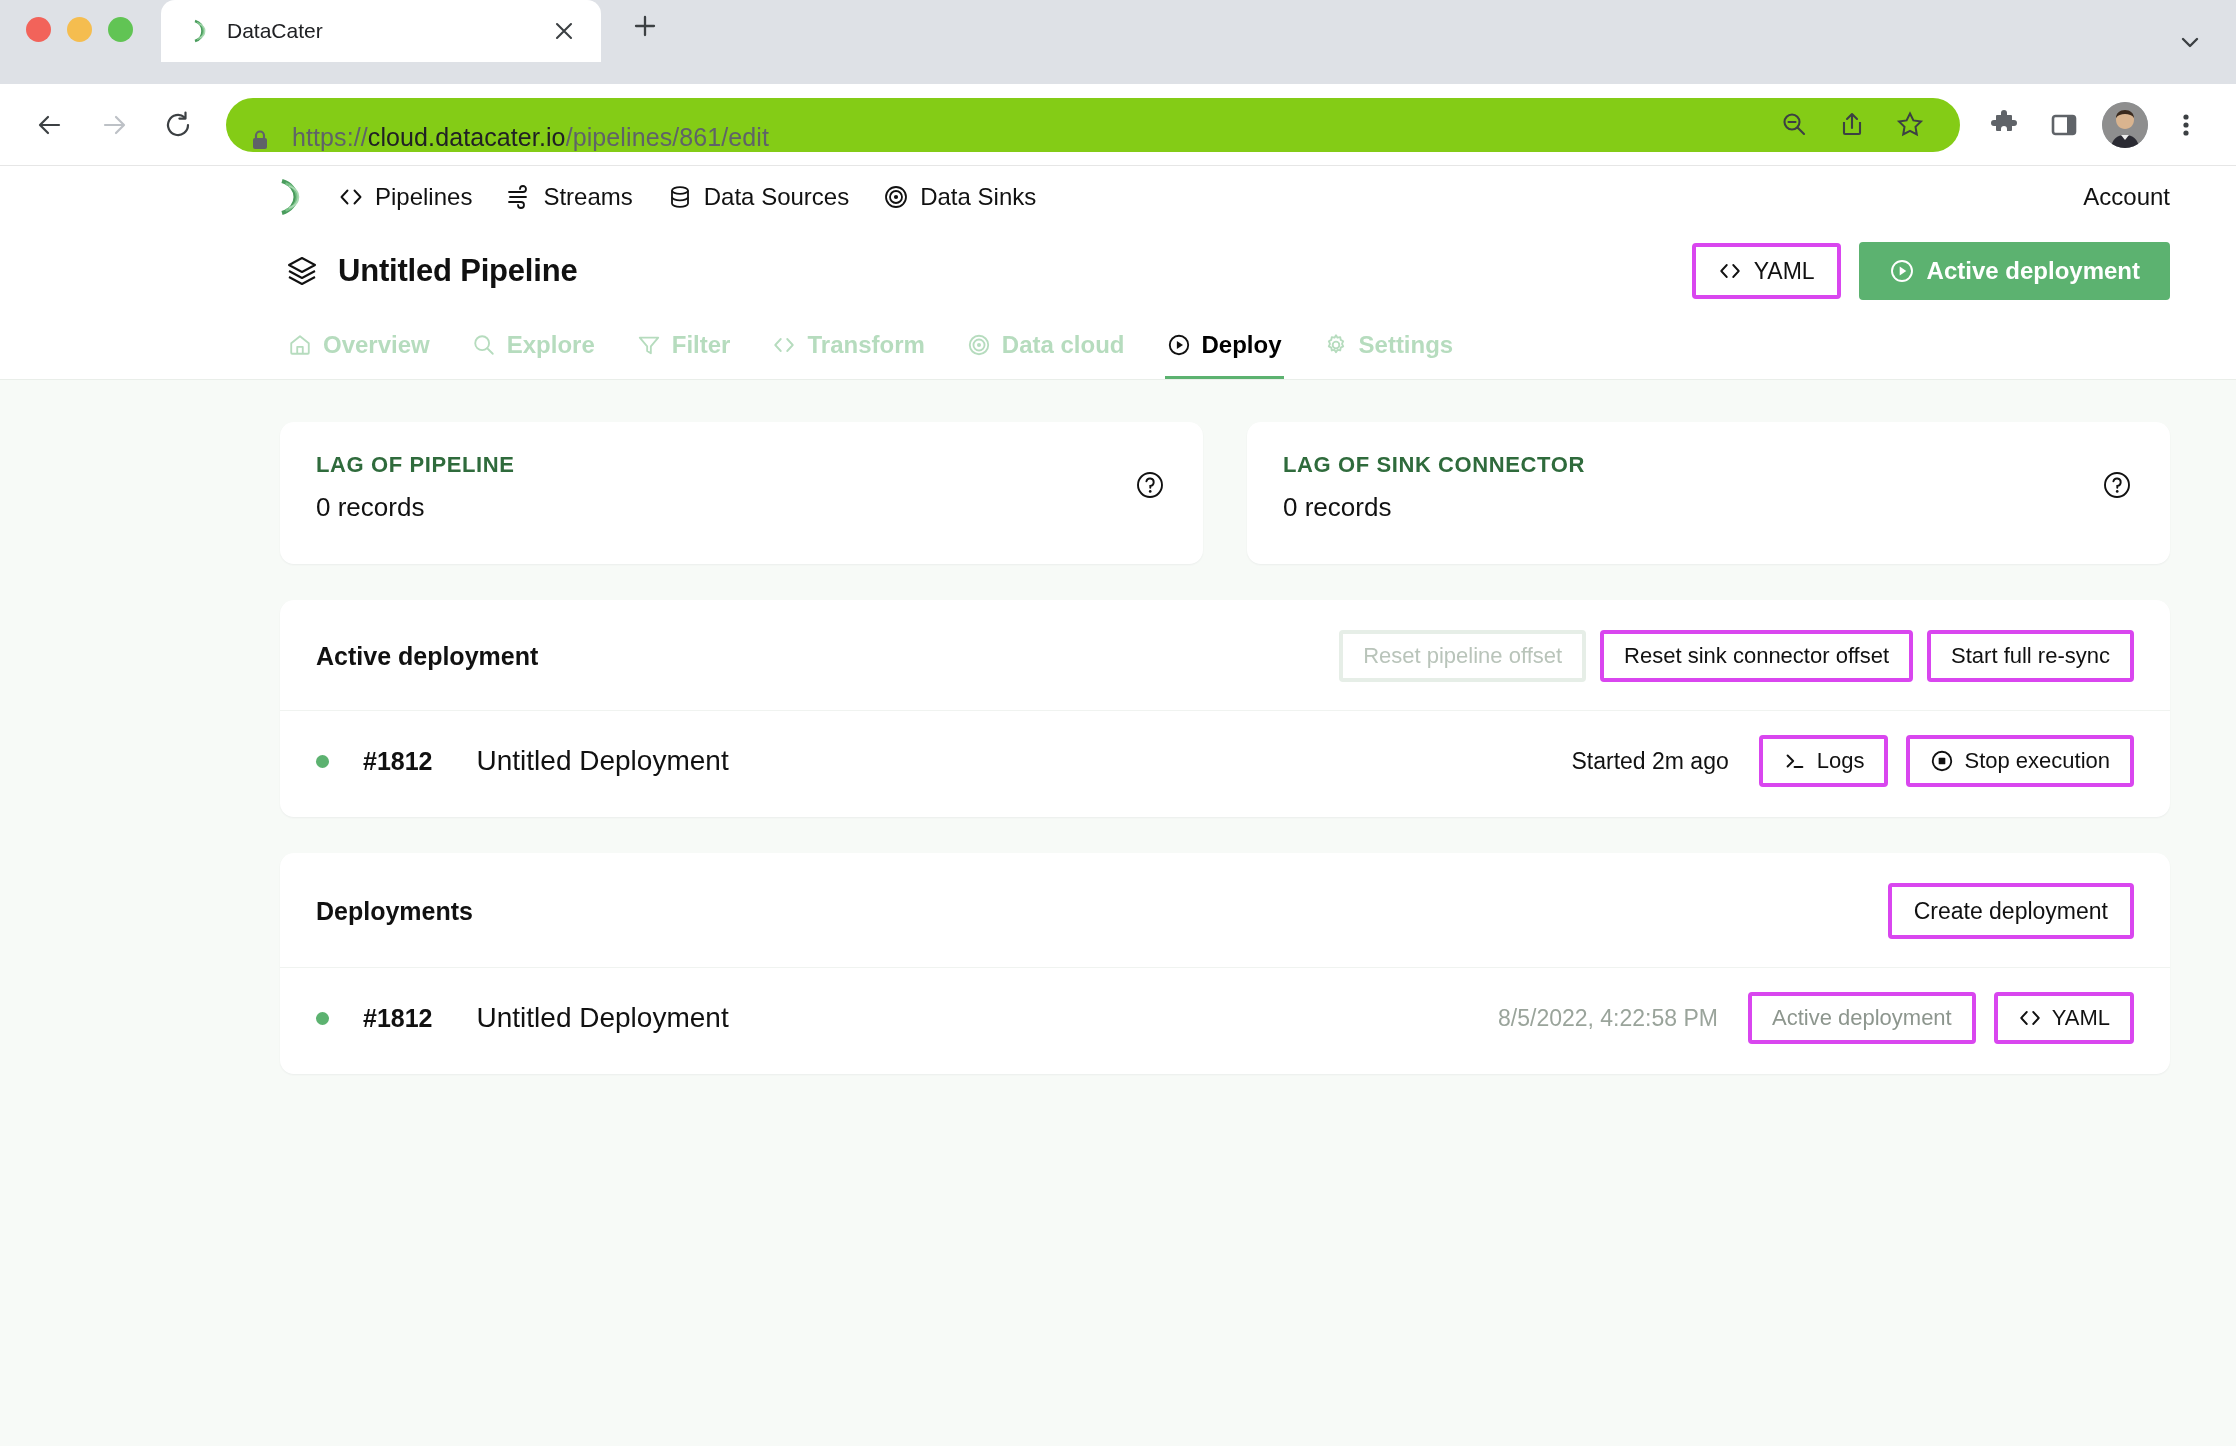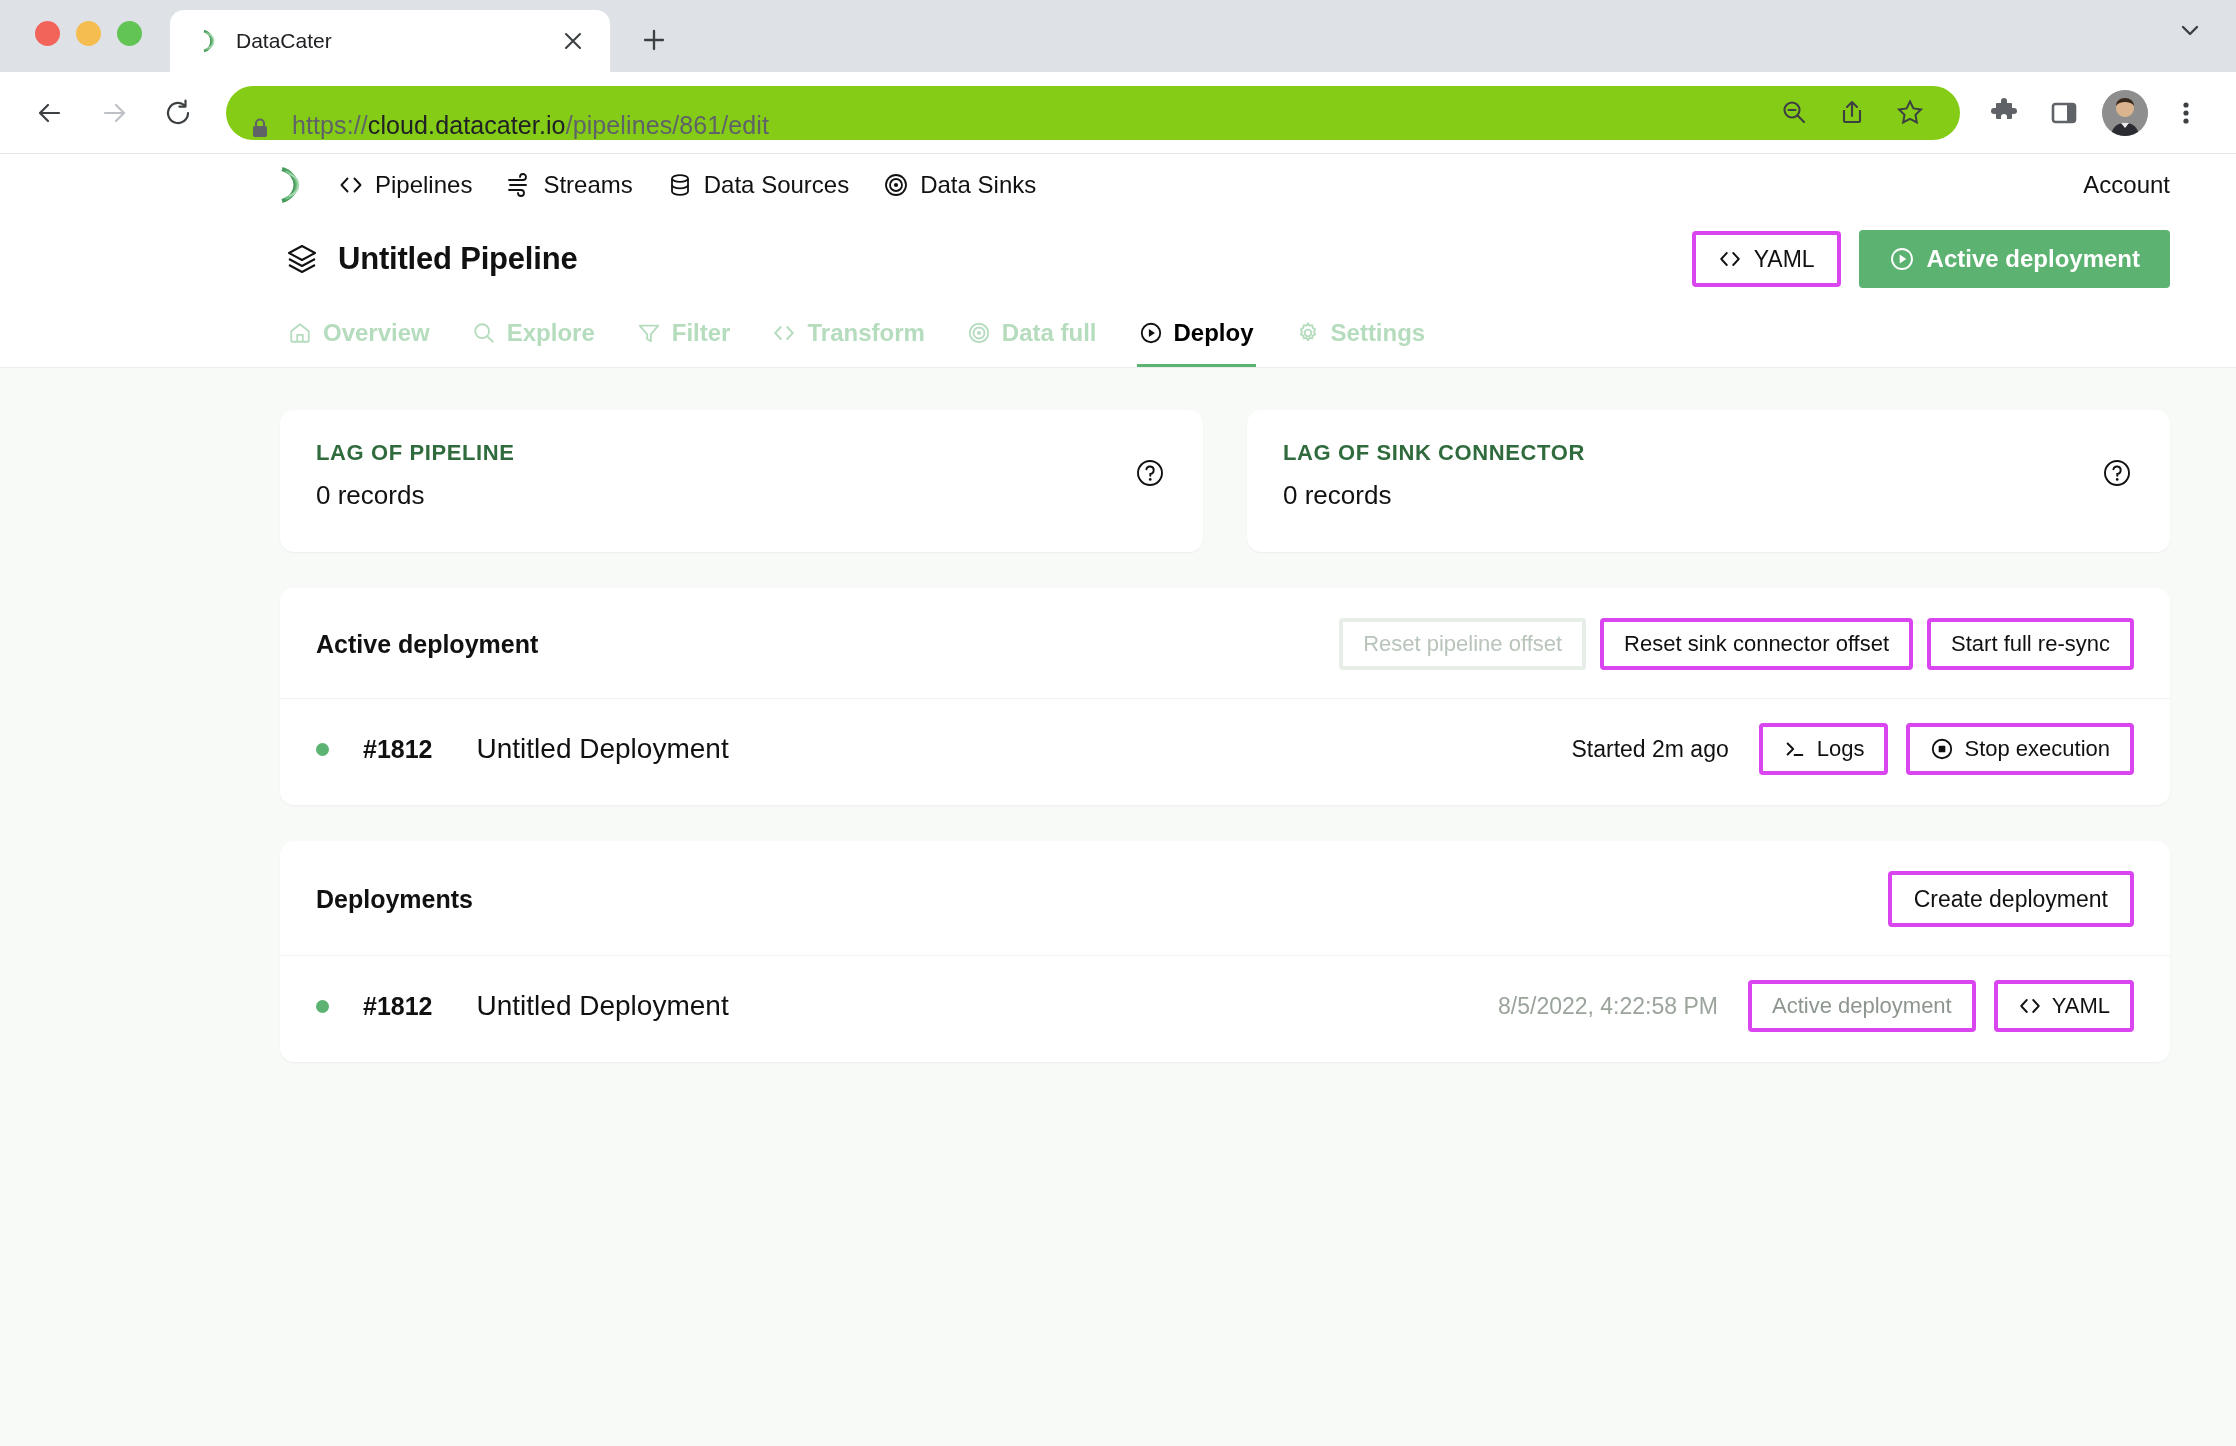--- a/index.html
+++ b/index.html
@@ -7,25 +7,24 @@
     width: 2236px; height: 1446px;
     font-family: "Liberation Sans", sans-serif;
     background: #ffffff;
     overflow: hidden;
   }
 
   
   .browser { width: 2236px; height: 1446px; display: flex; flex-direction: column; }
 
   .tabstrip {
-    height: 72px;
+    height: 84px;
     background: #dee1e6;
     display: flex;
-    align-items: flex-end;
-    padding-left: 35px;
+    padding-left: 26px;
     position: relative;
     flex: 0 0 auto;
   }
   .traffic { display: flex; align-items: center; gap: 16px; padding-bottom: 26px; margin-right: 28px; }
   .dot { width: 25px; height: 25px; border-radius: 50%; }
   .dot.red { background: #f2635a; }
   .dot.yellow { background: #f5bd4f; }
   .dot.green { background: #61c454; }
 
   .tab {
@@ -436,21 +435,21 @@
         <span>Transform</span>
       </div>
       <div class="ptab">
         <span>
           <svg width="24" height="24" viewBox="0 0 26 26">
             <circle cx="13" cy="13" r="10" fill="none" stroke="#b6dcbe" stroke-width="2"></circle>
             <circle cx="13" cy="13" r="6" fill="none" stroke="#b6dcbe" stroke-width="2"></circle>
             <circle cx="13" cy="13" r="2.2" fill="#b6dcbe"></circle>
           </svg>
         </span>
-        <span>Data full</span>
+        <span>Data cloud</span>
       </div>
       <div class="ptab active">
         <span>
           <svg width="24" height="24" viewBox="0 0 26 26">
             <circle cx="13" cy="13" r="10" fill="none" stroke="#111" stroke-width="2"></circle>
             <path d="M10.7 8.6 L17.3 13 L10.7 17.4 Z" fill="#111"></path>
           </svg>
         </span>
         <span>Deploy</span>
       </div>

